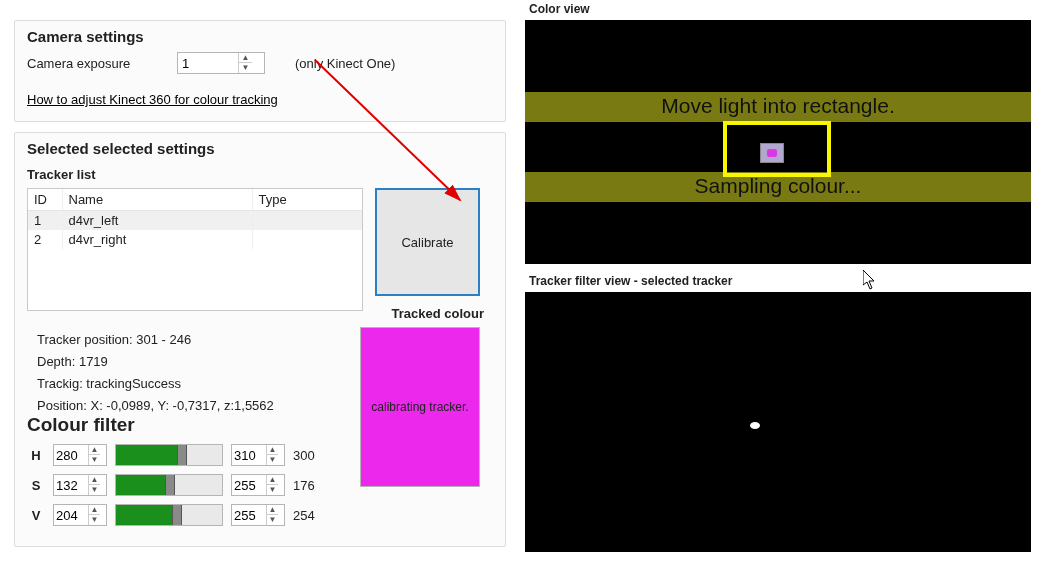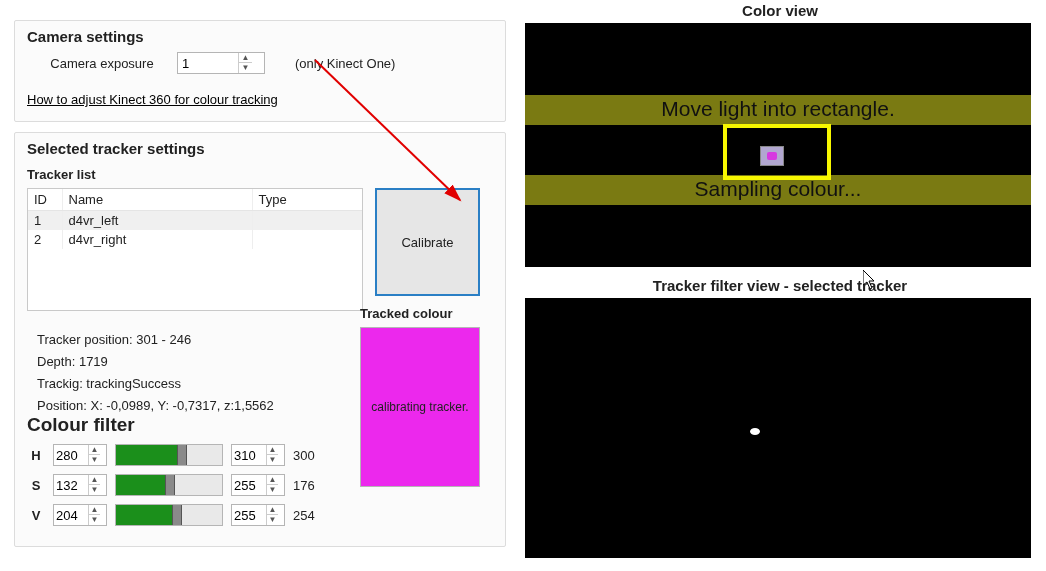--- a/index.html
+++ b/index.html
@@ -35,21 +35,21 @@
     margin: -3px 0 7px 0;
   }
   .g-cam { height: 102px; }
   .g-tracker { margin-top: 10px; height: 415px; }
   .tracker-heading {
     font-weight: bold;
     font-size: 15px;
     margin: -3px 0 10px 0;
   }
   .row { display: flex; align-items: center; }
-  .row .lab { width: 150px; text-align: center; }
+  .row .lab { width: 150px; }
   .num-input {
     display: inline-flex; align-items: center;
     border: 1px solid #b5b5b5; background: #fff;
     height: 22px;
     width: 88px;
   }
   .num-input input {
     border: none; outline: none;
     width: 60px; padding: 0 4px;
     font: inherit;
@@ -116,21 +116,21 @@
     cursor: pointer;
     font-size: 13px;
   }
 
   .info-block { margin: 18px 0 6px 10px; line-height: 22px; }
 
   .tracked-col-wrap {
     position: absolute;
     left: 345px; top: 173px;
     width: 124px;
-    text-align: left;
+    text-align: right;
   }
   .tracked-col-title { font-weight: bold; font-size: 13px; margin-bottom: 6px; }
   .tracked-col {
     width: 120px; height: 160px;
     border: 1px solid #b5b5b5;
     background: #ec28ed;
     display: flex; align-items: center; justify-content: center;
     color: #222;
     font-size: 12px;
   }
@@ -169,23 +169,22 @@
   .readout { width: 30px; }
 
   
   .right {
     position: absolute;
     left: 525px; top: 0;
     width: 506px;
   }
   .view-title {
     font-weight: bold;
-    font-size: 15px;
+    font-size: 12px;
     margin: 2px 0 4px 4px;
-    text-align: center;
   }
   .viewport {
     width: 506px; height: 244px;
     background: #000;
     border: 0;
     position: relative;
     overflow: hidden;
   }
   .color-band {
     position: absolute; left:0; right:0;
@@ -264,21 +263,21 @@
             <div>▲</div>
             <div>▼</div>
           </span>
         </span>
         <span class="only-label">(only Kinect One)</span>
       </div>
       <a class="link">How to adjust Kinect 360 for colour tracking</a>
     </div>
 
     <div class="group g-tracker">
-      <div class="tracker-heading">Selected tracker settings</div>
+      <div class="tracker-heading">Selected selected settings</div>
 
       <div class="sub-title">Tracker list</div>
       <div class="tracker-list-area">
         <div class="tlist">
           <table>
             <thead>
               <tr>
                 <th style="width:34px">ID</th>
                 <th style="width:190px">Name</th>
                 <th>Type</th>

